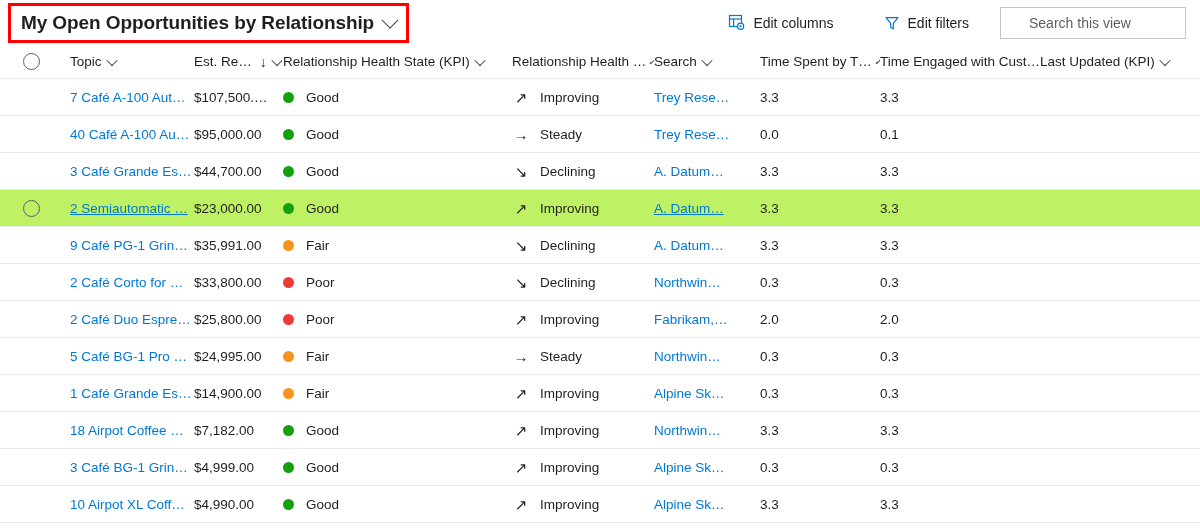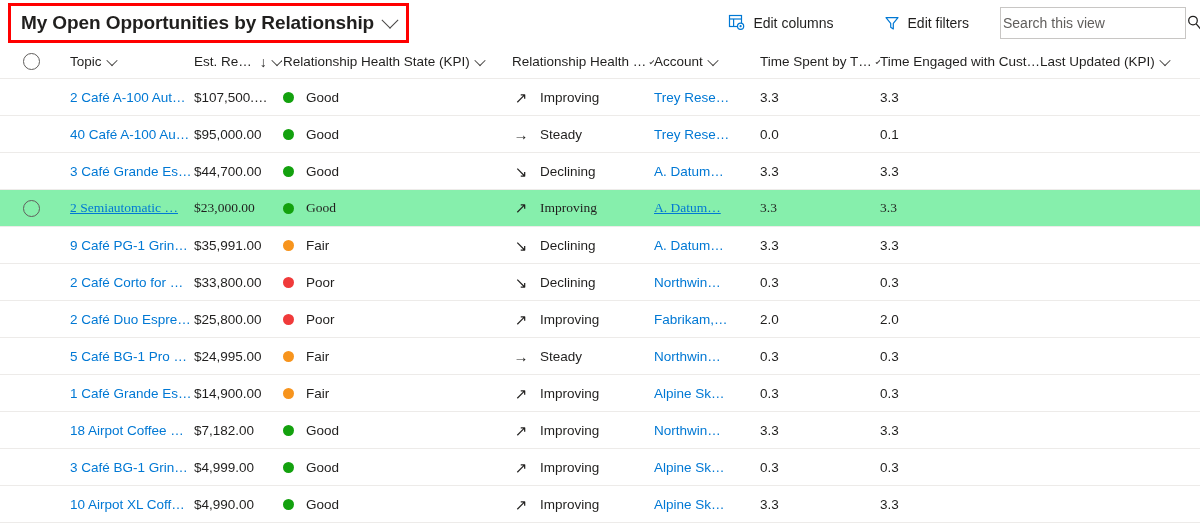--- a/index.html
+++ b/index.html
@@ -86,21 +86,21 @@
   }
   .cmd-gap { width: 16px; }
 
   .searchbox {
     display: flex;
     align-items: center;
     width: 186px;
     height: 32px;
     border: 1px solid #c8c6c4;
     background: #fff;
-    padding: 0 8px 0 0;
+    padding: 0 8px 0 26px;
     box-sizing: border-box;
     margin-left: 14px;
   }
   .searchbox input {
     flex: 1;
     border: none;
     outline: none;
     font-size: 14px;
     color: #323130;
     font-family: "Liberation Sans", sans-serif;
@@ -137,21 +137,21 @@
   }
 
   .row {
     display: flex;
     align-items: center;
     height: 37px;
     border-bottom: 1px solid #edebe9;
     background: #ffffff;
     box-sizing: border-box;
   }
-  .row.hovered { background: #86efac; font-family: Liberation Serif, serif; }
+  .row.hovered { background: #bef264; }
   .cell {
     display: flex;
     align-items: center;
     font-size: 13.5px;
     color: #201F1E;
     white-space: nowrap;
     overflow: hidden;
     height: 100%;
   }
 
@@ -279,21 +279,21 @@
     </div>
     <div class="hcell c-health">
       <span>Relationship Health State (KPI)</span>
       <span class="chev small"></span>
     </div>
     <div class="hcell c-trend">
       <span>Relationship Health …</span>
       <span class="chev small"></span>
     </div>
     <div class="hcell c-acct">
-      <span>Account</span>
+      <span>Search</span>
       <span class="chev small"></span>
     </div>
     <div class="hcell c-time">
       <span>Time Spent by T…</span>
       <span class="chev small"></span>
     </div>
     <div class="hcell c-eng">
       <span>Time Engaged with Cust…</span>
 
     </div>
@@ -302,21 +302,21 @@
       <span class="chev small"></span>
     </div>
   </div>
 
   <div id="grid-body">
       <div class="row">
         <div class="cell c-check">
           <span class="circle-check circle-hidden"></span>
         </div>
         <div class="cell c-topic">
-          <span class="link">2 Café A-100 Aut…</span>
+          <span class="link">7 Café A-100 Aut…</span>
         </div>
         <div class="cell c-est">
           <span class="num">$107,500.…</span>
         </div>
         <div class="cell c-health">
           <span class="dot" style="background: rgb(19, 161, 14);"></span>
           <span>Good</span>
         </div>
         <div class="cell c-trend">
           <span class="arrow-ico">↗</span>

